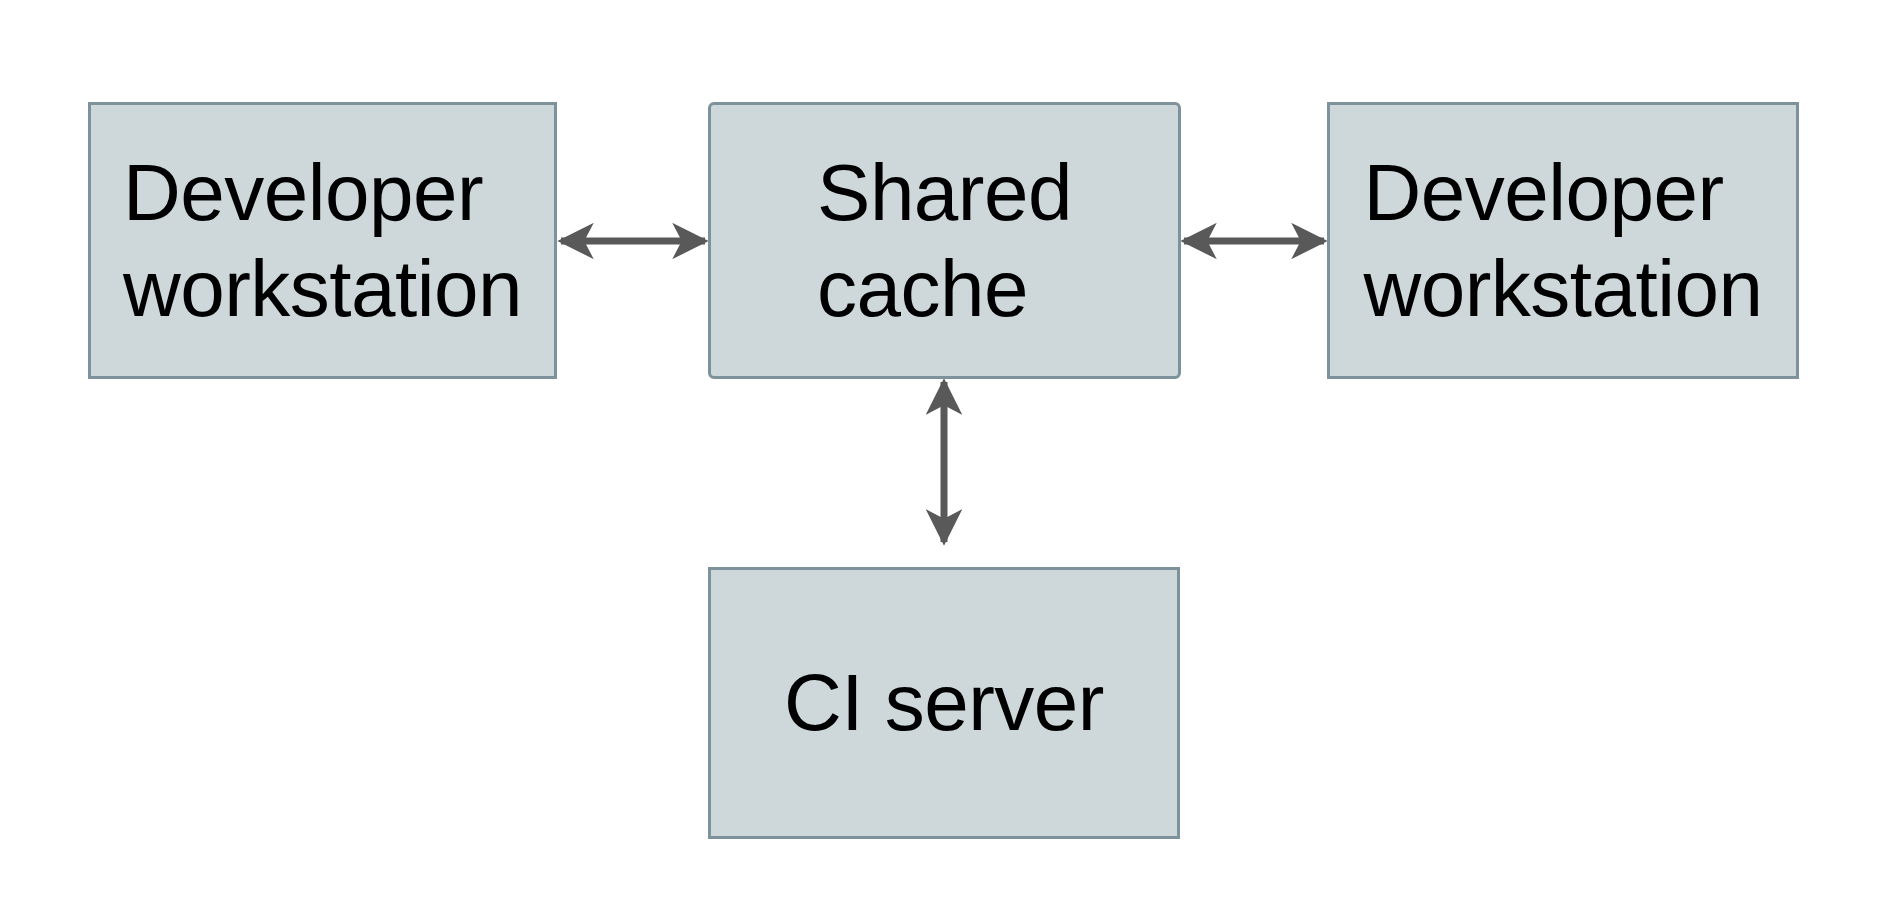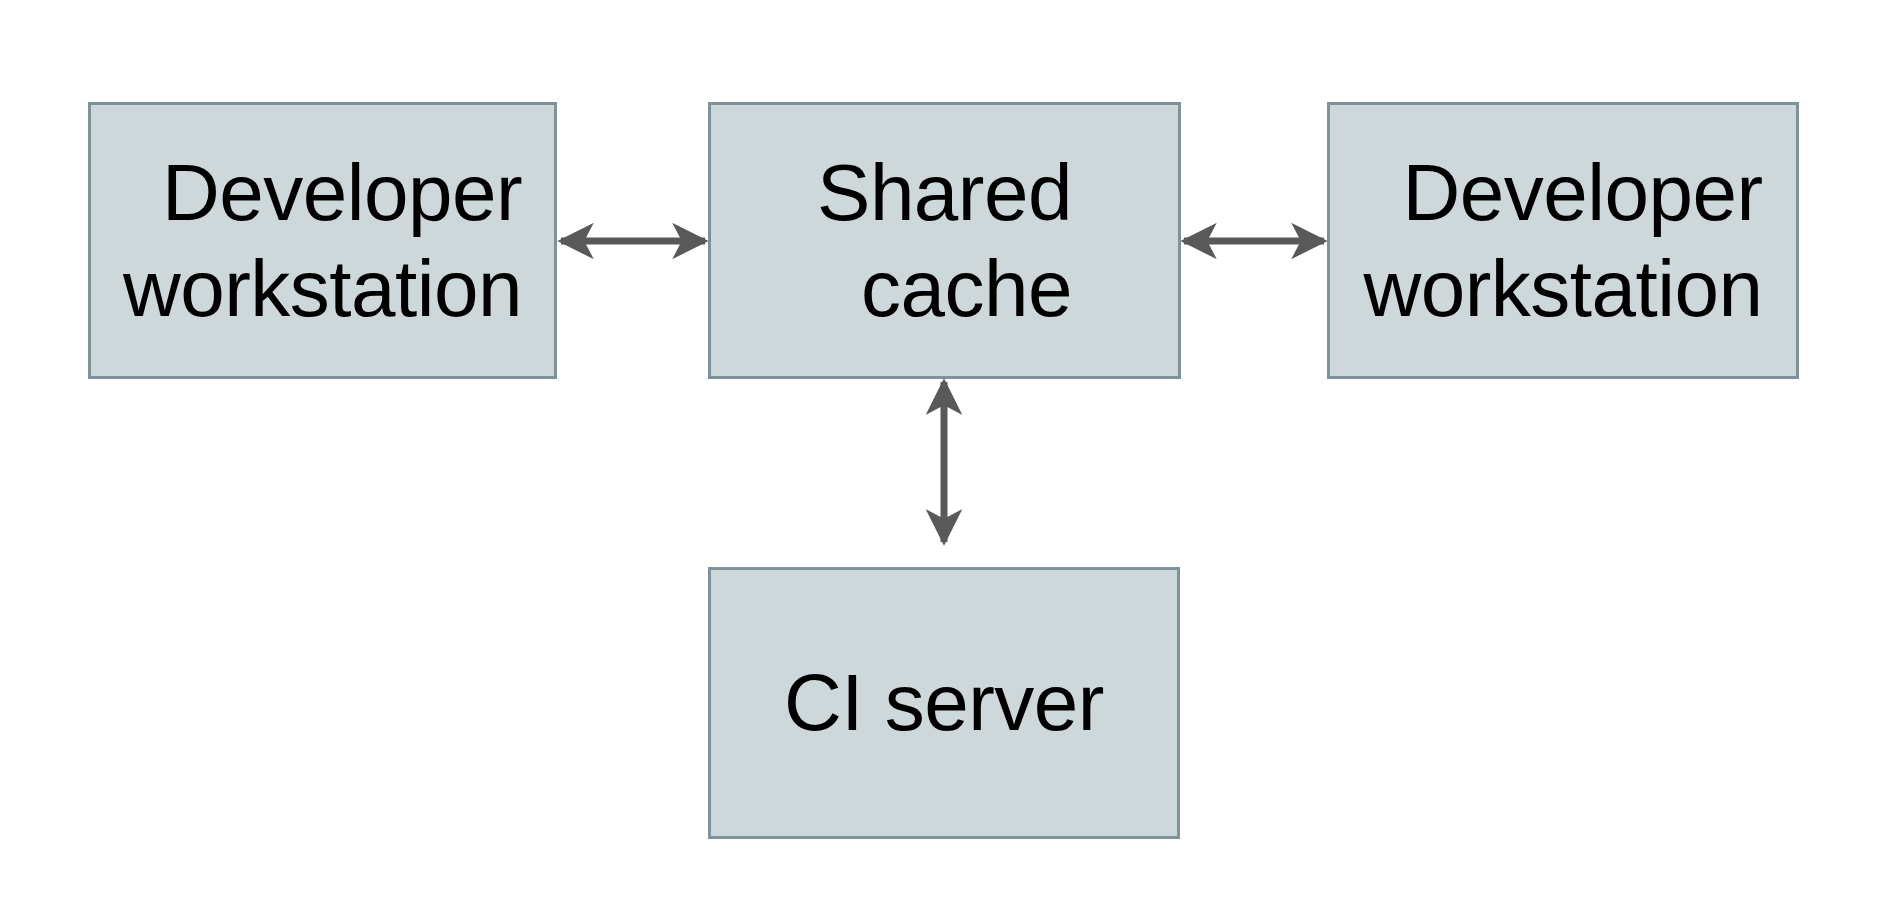--- a/index.html
+++ b/index.html
@@ -32,31 +32,31 @@
     stroke-width: 7;
     fill: none;
   }
   .node {
     position: absolute;
     background: var(--node-fill);
     border: 3px solid var(--node-border);
     display: flex;
     align-items: center;
     justify-content: center;
-    text-align: right;
+    text-align: left;
   }
   .node-label {
     font-size: 80px;
     line-height: 1.2;
     color: var(--text);
     white-space: pre-line;
     letter-spacing: -0.5px;
   }
   #node-dev-left   { left:  88px; top: 102px; width: 469px; height: 277px; }
-  #node-cache      { left: 708px; top: 102px; width: 473px; height: 277px; }
+  #node-cache      { left: 708px; top: 102px; width: 473px; height: 277px; border-radius: 6px; }
   #node-dev-right  { left:1327px; top: 102px; width: 472px; height: 277px; }
   #node-ci         { left: 708px; top: 567px; width: 472px; height: 272px; }
 </style>
 </head>
 <body>
 
 <div class="stage">
 
   <svg class="arrows-layer" viewBox="0 0 1900 922" xmlns="http://www.w3.org/2000/svg">
     <defs>

